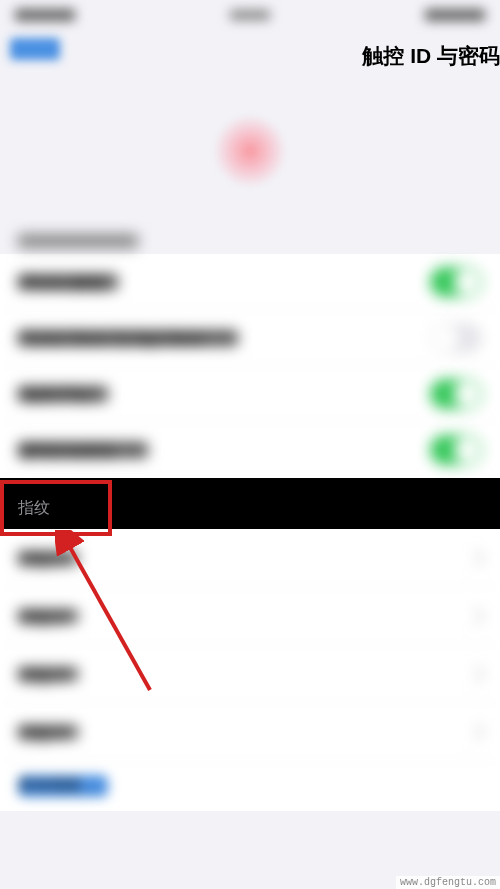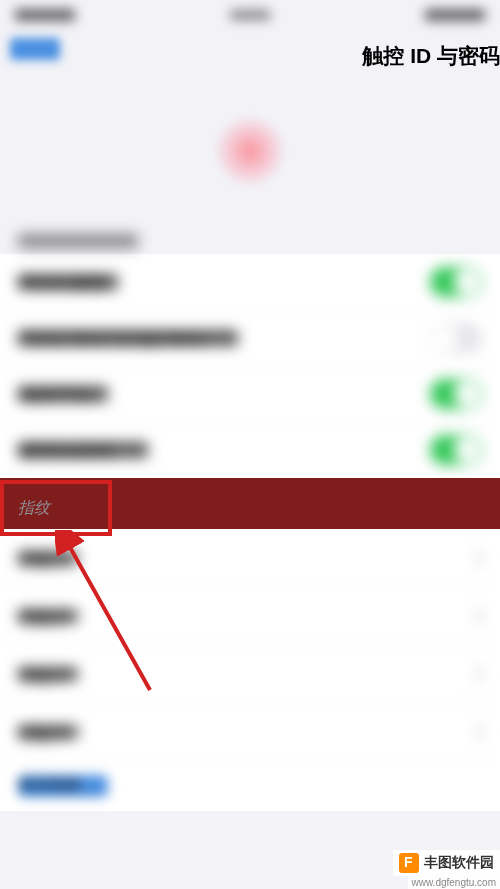--- a/index.html
+++ b/index.html
@@ -125,23 +125,22 @@
       width: 12px;
       height: 12px;
       border-top: 2px solid #c7c7cc;
       border-right: 2px solid #c7c7cc;
       transform: rotate(45deg);
     }
     .section-header-clear {
       padding: 20px 18px 10px;
       font-size: 16px;
       color: #8e8e93;
-      background: #7f1d1d;
-      position: relative;
-      font-style: italic;
+      background: #000000;
+      position: relative;
     }
     .highlight-box {
       position: absolute;
       top: 480px;
       left: 0;
       width: 112px;
       height: 56px;
       border: 4px solid #d32020;
       pointer-events: none;
       z-index: 10;
@@ -205,20 +204,21 @@
     .wm-text {
       font-size: 14px;
       font-weight: 600;
       color: #333;
     }
     .wm-url {
       font-size: 10px;
       color: #888;
       background: rgba(255,255,255,0.85);
       padding: 1px 4px;
+      font-family: Liberation Mono, monospace;
     }
   </style>
 </head>
 <body>
 
 <div class="status-bar">
   <div class="status-left"></div>
   <div class="status-center"></div>
   <div class="status-right"></div>
 </div>
@@ -285,18 +285,14 @@
 <svg class="arrow-svg" width="120" height="180">
   <defs>
     <marker id="arrowhead" markerWidth="10" markerHeight="8" refX="2" refY="4" orient="auto">
       <polygon points="0 0, 10 4, 0 8" fill="#d32020"></polygon>
     </marker>
   </defs>
   <line x1="95" y1="160" x2="12" y2="12" stroke="#d32020" stroke-width="4" marker-end="url(#arrowhead)"></line>
 </svg>
 
 <div class="watermark">
-  <div class="wm-top">
-    <div class="wm-logo"></div>
-    <div class="wm-text">丰图软件园</div>
-  </div>
   <div class="wm-url">www.dgfengtu.com</div>
 </div>
 
 </body></html>

